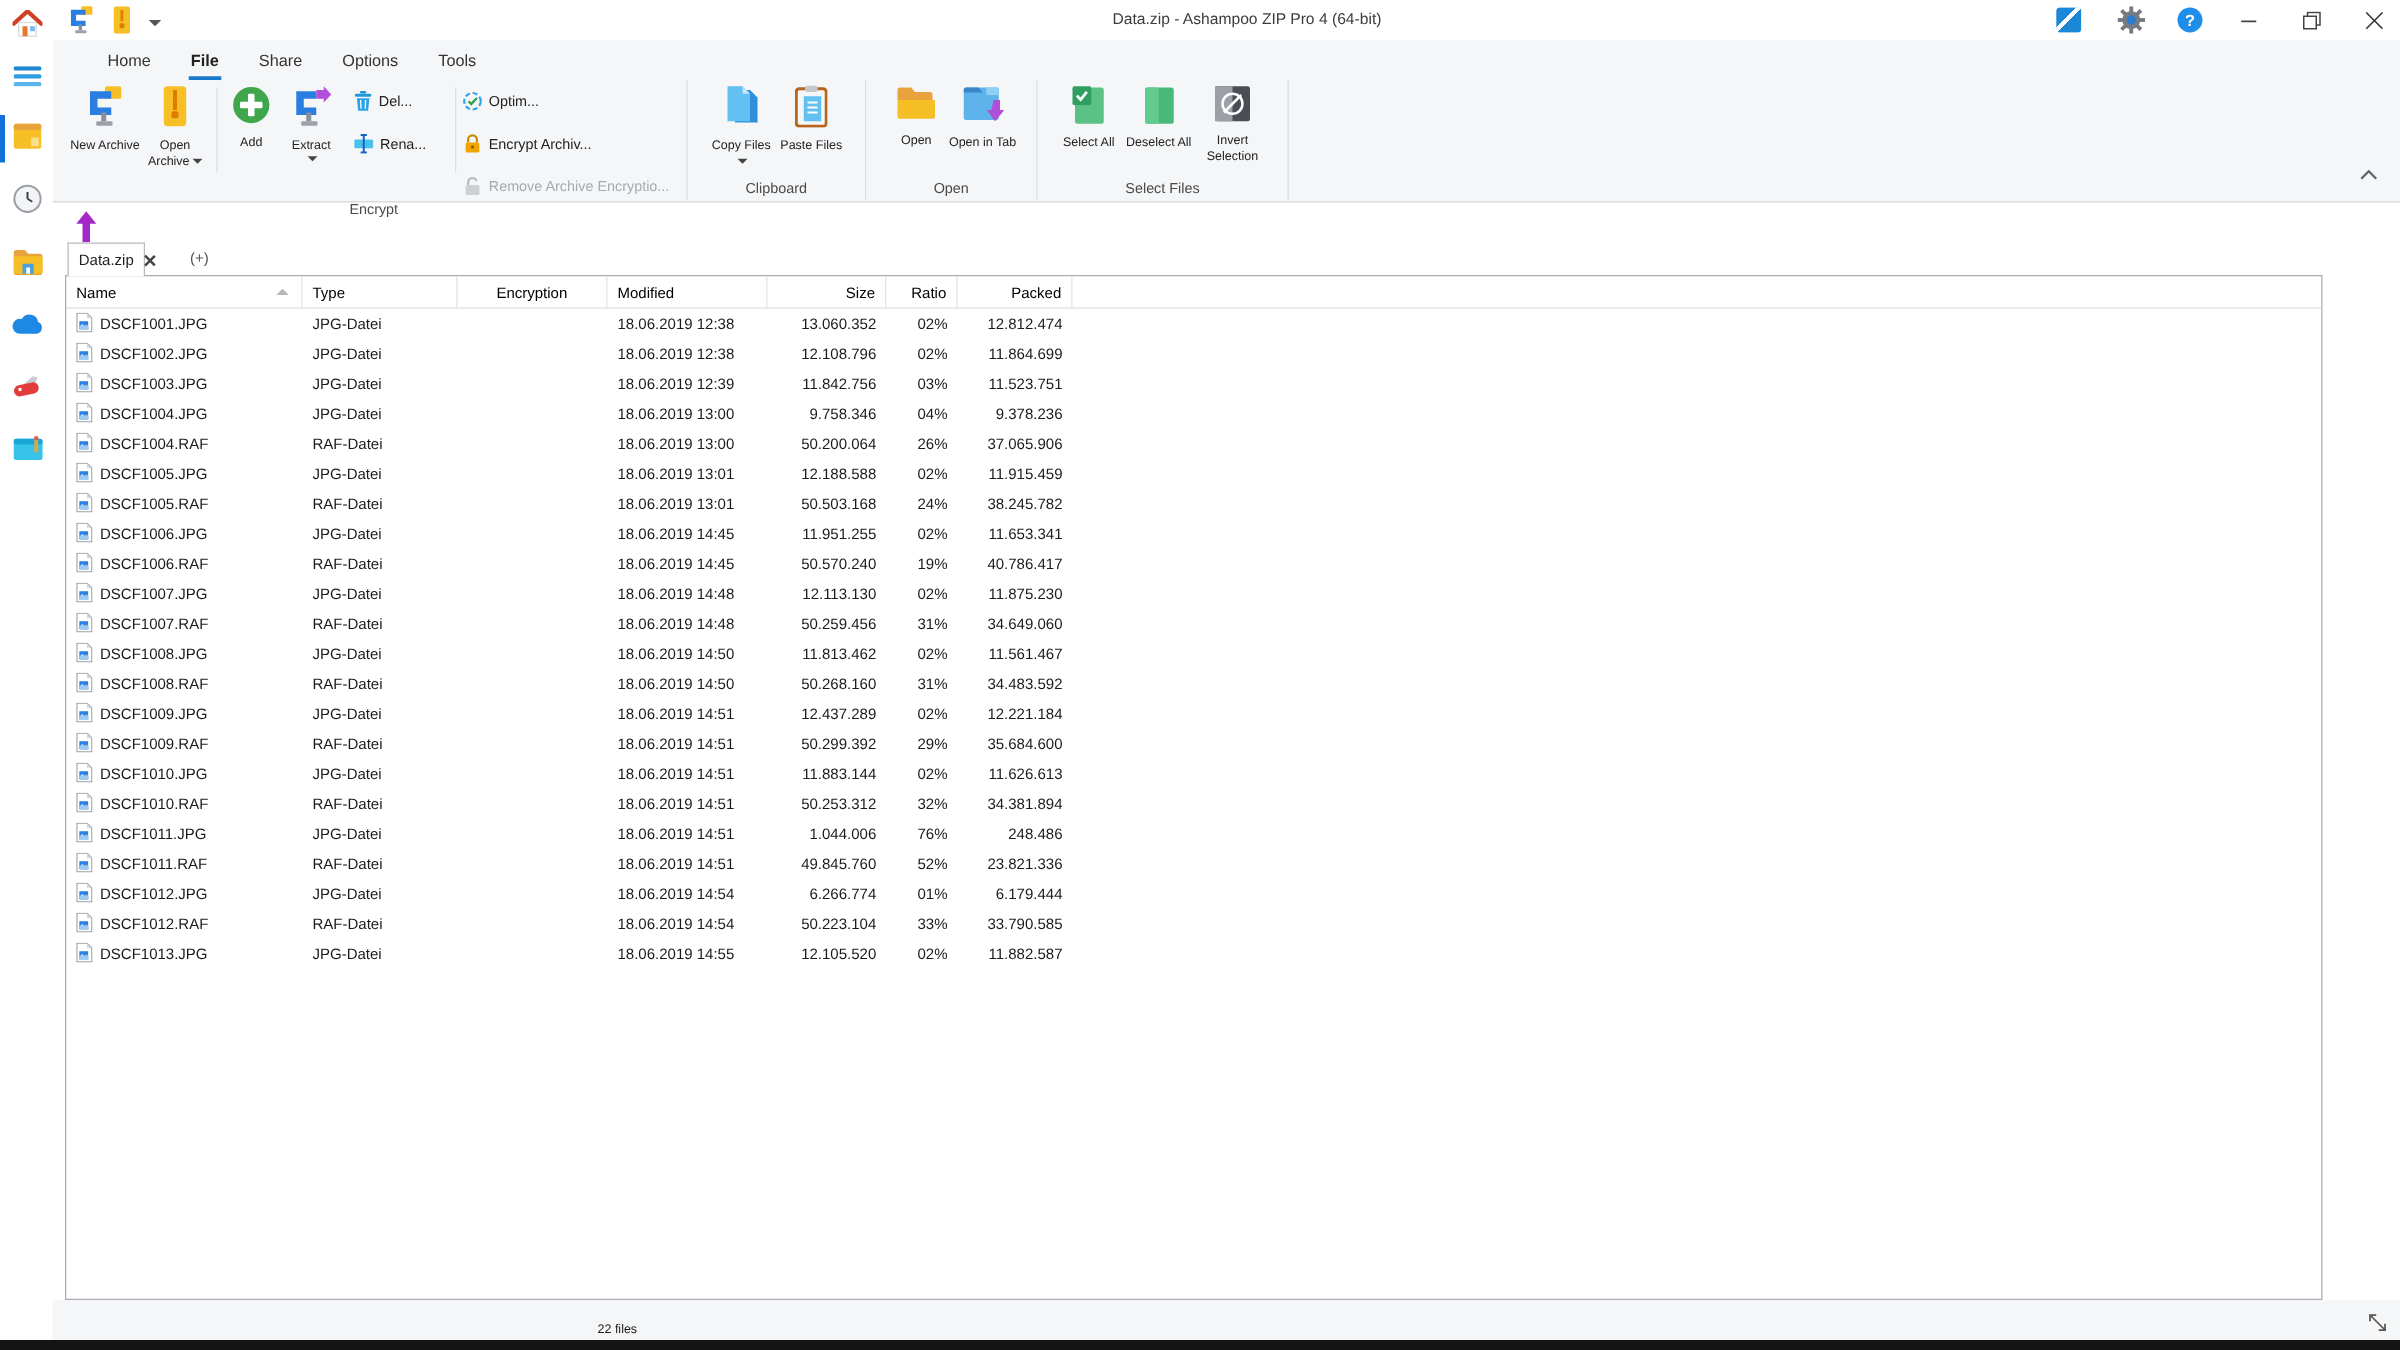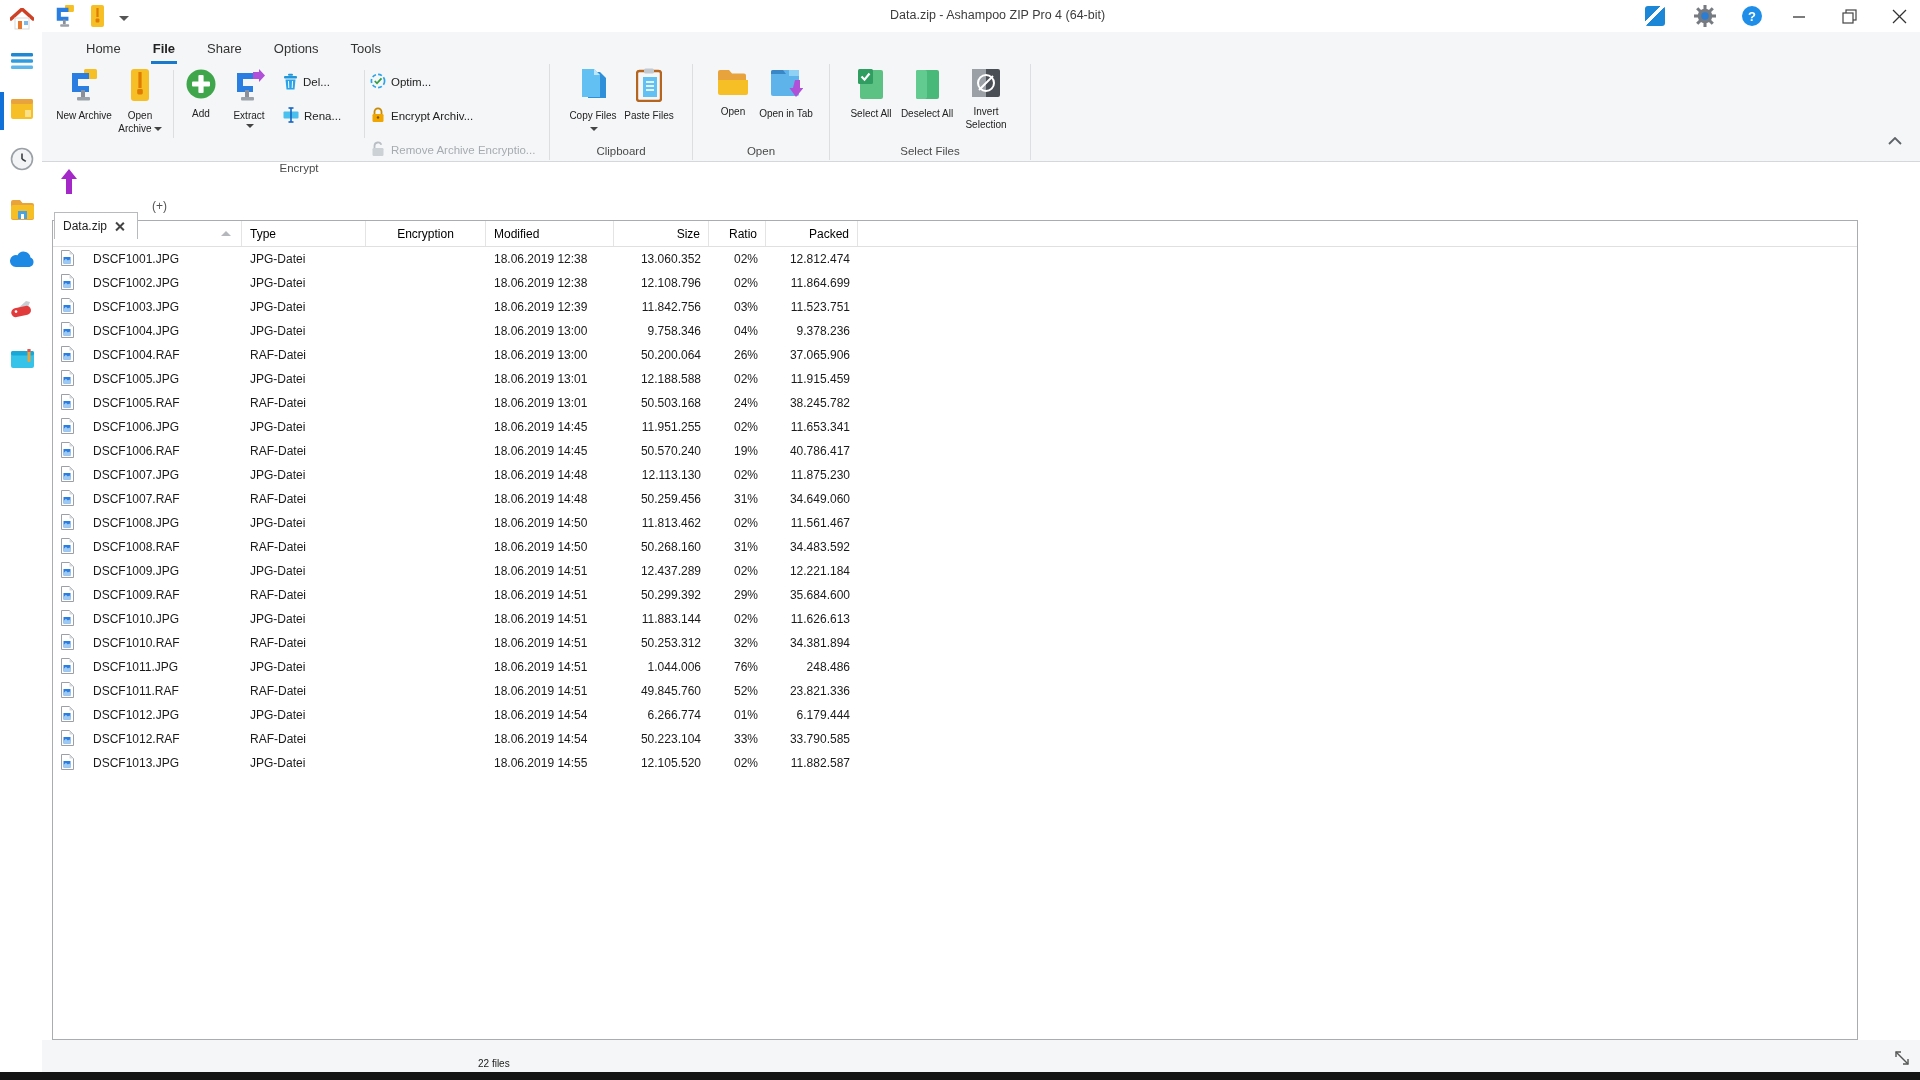--- a/index.html
+++ b/index.html
@@ -42,42 +42,42 @@
     border-right:4px solid transparent; border-top:4px solid #444; margin-left:2px; vertical-align:middle; }
   .caret-line { line-height:8px; }
   .smallstack { display:flex; flex-direction:column; justify-content:flex-start; gap:14px; padding-top:6px; }
   .smallbtn { display:flex; align-items:center; gap:5px; font-size:11.5px; color:#222; height:20px; cursor:default; white-space:nowrap; }
   .smallbtn.disabled { color:#a6abb0; }
   .ribbon-collapse { position:absolute; right:18px; bottom:12px; cursor:default; }
 
   
   .up-btn { position:absolute; left:58px; top:168px; width:22px; height:26px; display:flex; align-items:center; justify-content:center; }
   .tabbar { position:absolute; left:52px; top:194px; height:27px; }
-  .doc-tab { position:absolute; left:2px; top:18px; width:84px; height:27px; background:#fff;
+  .doc-tab { position:absolute; left:2px; top:0; width:62px; height:27px; background:#fff;
     border:1px solid #b8babd; border-bottom:none; display:flex; align-items:center; gap:8px;
     padding:0 8px; font-size:12px; color:#222; z-index:3; }
   .tab-close { position:relative; width:9px; height:9px; }
   .tab-close::before,.tab-close::after { content:""; position:absolute; left:4px; top:-1px; width:1.6px; height:11px; background:#444; }
   .tab-close::before { transform:rotate(45deg);} .tab-close::after { transform:rotate(-45deg);}
   .new-tab { position:absolute; left:100px; top:5px; font-size:12px; color:#555; }
 
   
   .panel { position:absolute; left:52px; top:220px; width:1806px; height:820px;
     background:#fff; border:1px solid #a9adb2; }
   .thead { display:flex; height:26px; border-bottom:1px solid #e0e0e0; font-size:12px; color:#000000; }
   .th { display:flex; align-items:center; padding:0 8px; border-right:1px solid #e4e4e4; position:relative; }
   .th.r { justify-content:flex-end; } .th.c { justify-content:center; }
   .col-name{width:189px;} .col-type{width:124px;} .col-enc{width:120px;} .col-mod{width:128px;}
   .col-size{width:95px;} .col-ratio{width:57px;} .col-packed{width:92px;} .col-fill{flex:1; border-right:none;}
   .sort-asc { position:absolute; right:10px; top:10px; width:0; height:0;
     border-left:5px solid transparent; border-right:5px solid transparent; border-bottom:5px solid #b4b8bc; }
   .trow { display:flex; height:24px; font-size:12px; color:#1a1a1a; align-items:center; }
   .td { padding:0 8px; overflow:hidden; white-space:nowrap; }
   .td.r { text-align:right; }
-  .name-cell { display:flex; align-items:center; gap:19px; }
+  .name-cell { display:flex; align-items:center; gap:6px; }
 
   
   .statusbar { position:absolute; left:0; top:1040px; width:1920px; height:32px; background:#f5f6f7; }
   .files-count { position:absolute; left:478px; top:18px; font-size:10px; color:#1a1a1a; }
   .resize-handle { position:absolute; right:8px; top:8px; }
   .bottom-strip { position:absolute; left:0; top:1072px; width:1920px; height:8px; background:#141414; }
 </style>
 </head>
 <body>
 

